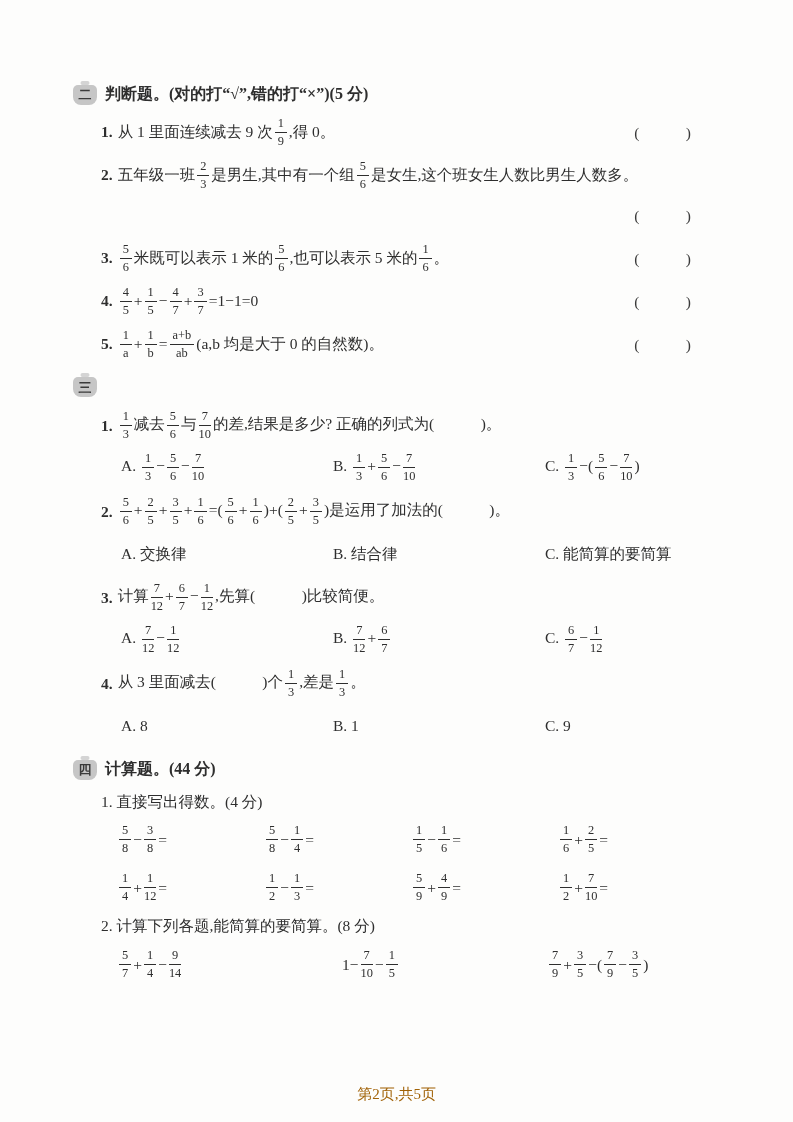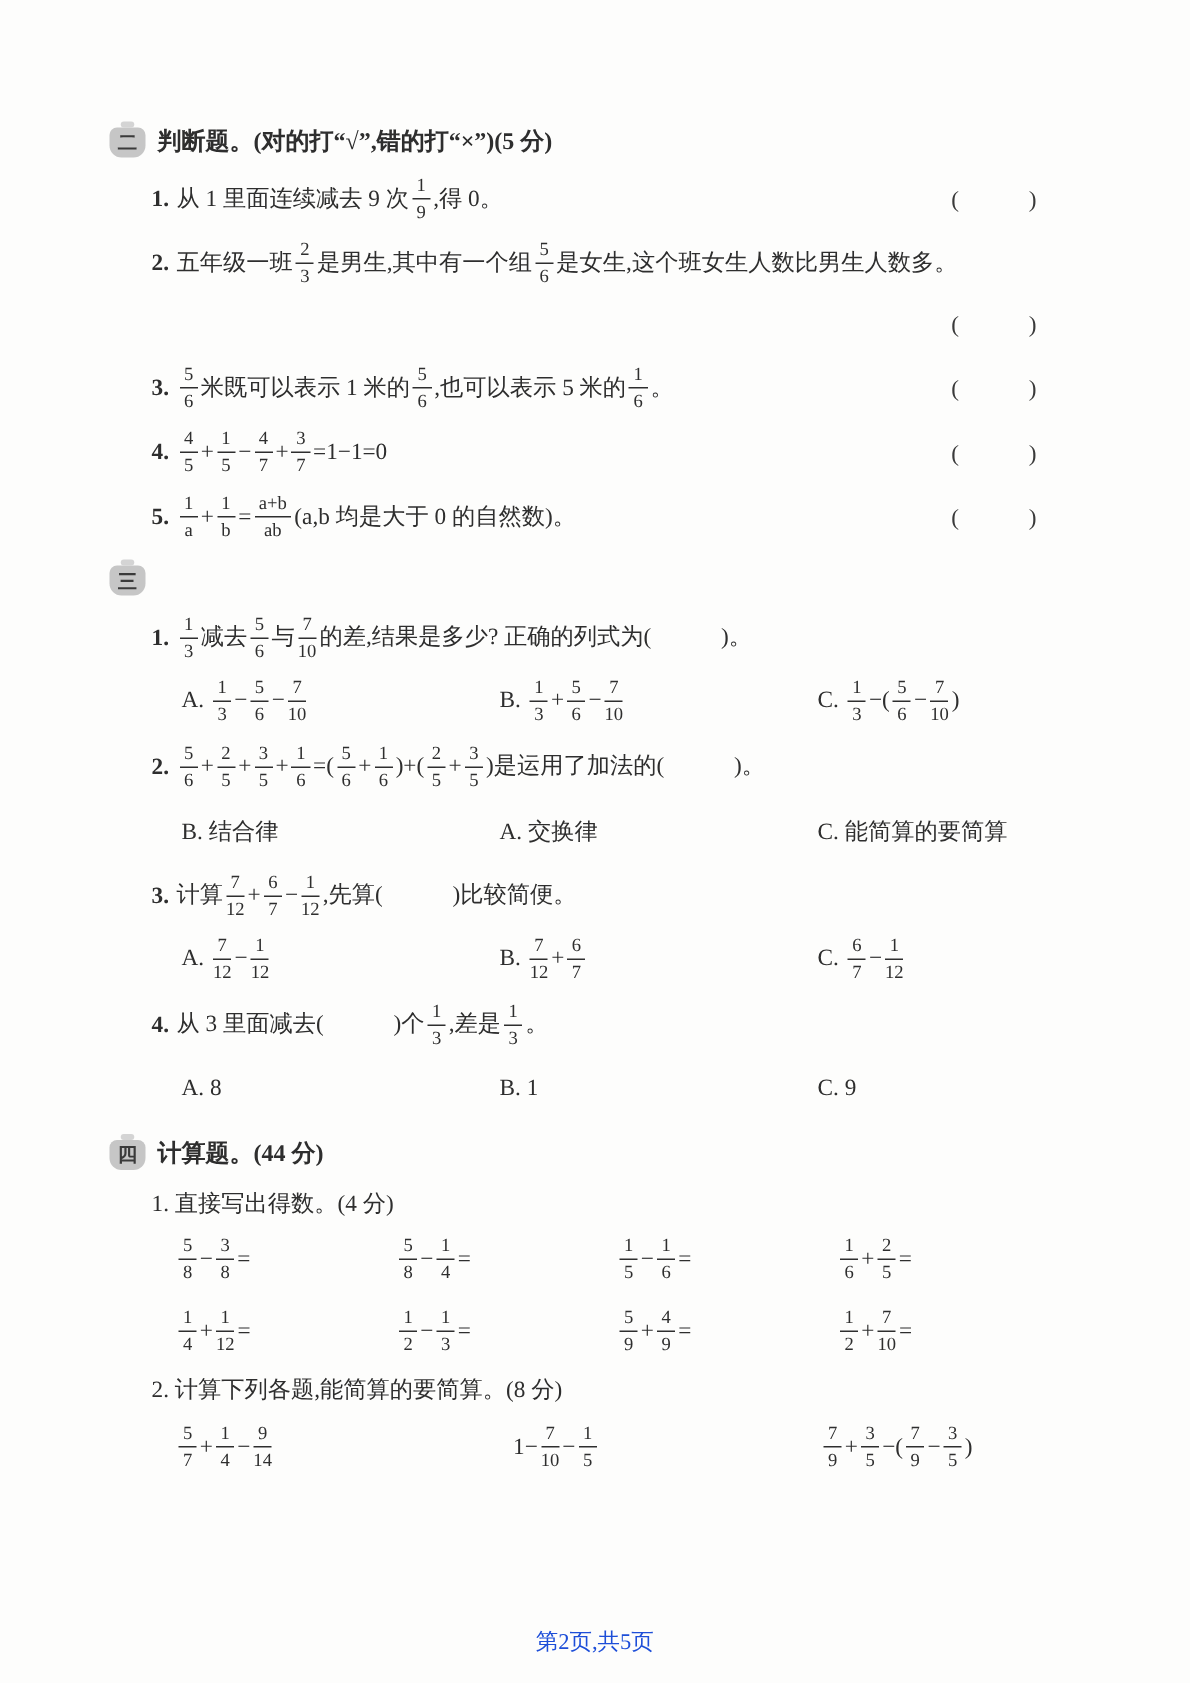--- a/index.html
+++ b/index.html
@@ -66,21 +66,21 @@
   }
   .calc-grid .calc-cell{min-height:48px;display:flex;align-items:center;}
   .calc-grid3{
     display:grid;grid-template-columns:225px 205px 1fr;
     margin-left:16px;align-items:center;
   }
   .calc-grid3 .calc-cell{min-height:50px;display:flex;align-items:center;}
 
   .footer{
     position:absolute;left:0;right:0;bottom:18px;text-align:center;
-    font-size:15px;color:#1d4ed8;
+    font-size:15px;color:#a16207;
   }
 </style>
 </head>
 <body>
 
 <div class="page">
 
   <section class="section">
     <div class="sec-head">
       <span class="badge">二</span>
@@ -256,22 +256,22 @@
                 <span class="den">6</span>
               </span>)+(<span class="frac">
                 <span class="num">2</span>
                 <span class="den">5</span>
               </span>+<span class="frac">
                 <span class="num">3</span>
                 <span class="den">5</span>
               </span>)是运用了加法的(　　　)。</span>
     </div>
     <div class="opts">
+            <span class="opt math">A. 交换律</span>
             <span class="opt math">B. 结合律</span>
-            <span class="opt math">A. 交换律</span>
             <span class="opt math">C. 能简算的要简算</span>
           </div>
   </div>
 
   <div class="choice-item">
     <div class="qline">
       <b class="qnum">3.</b>
             <span class="math">计算<span class="frac">
                 <span class="num">7</span>
                 <span class="den">12</span>

